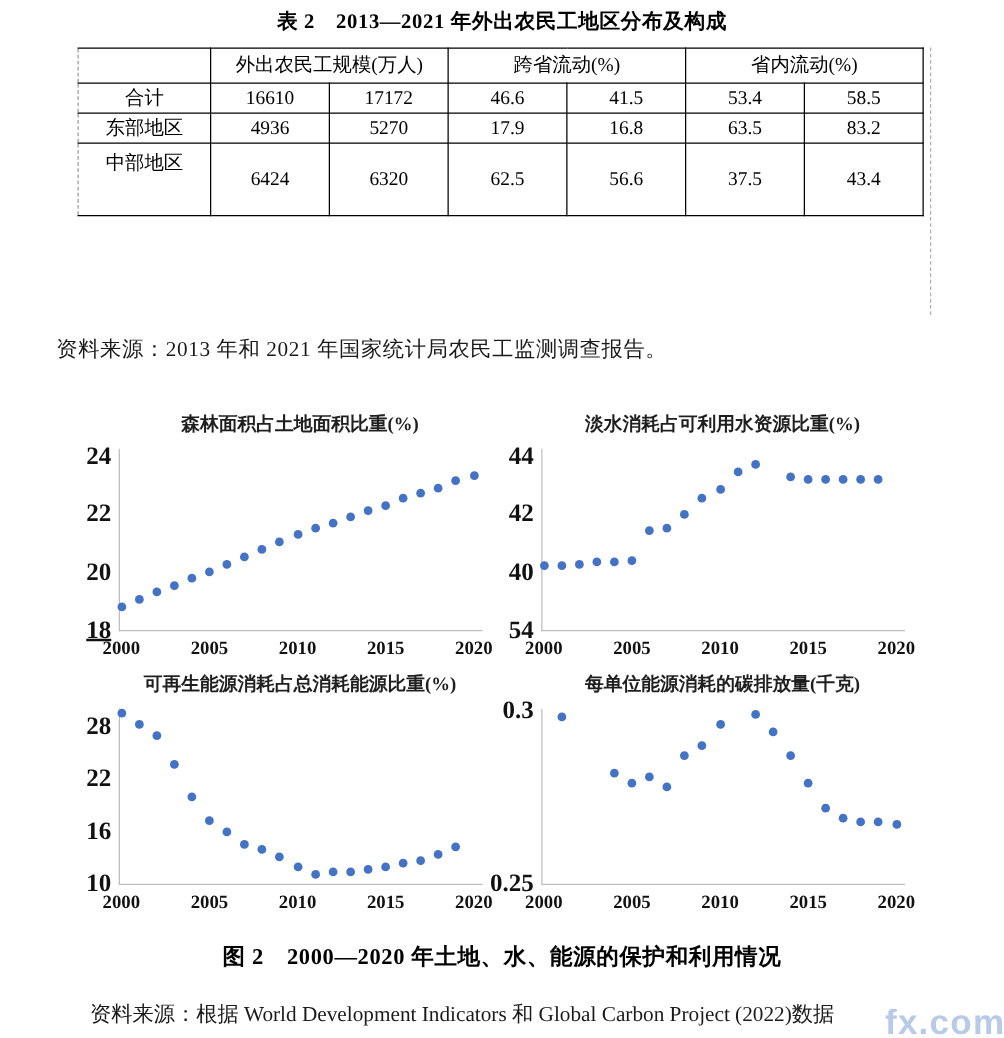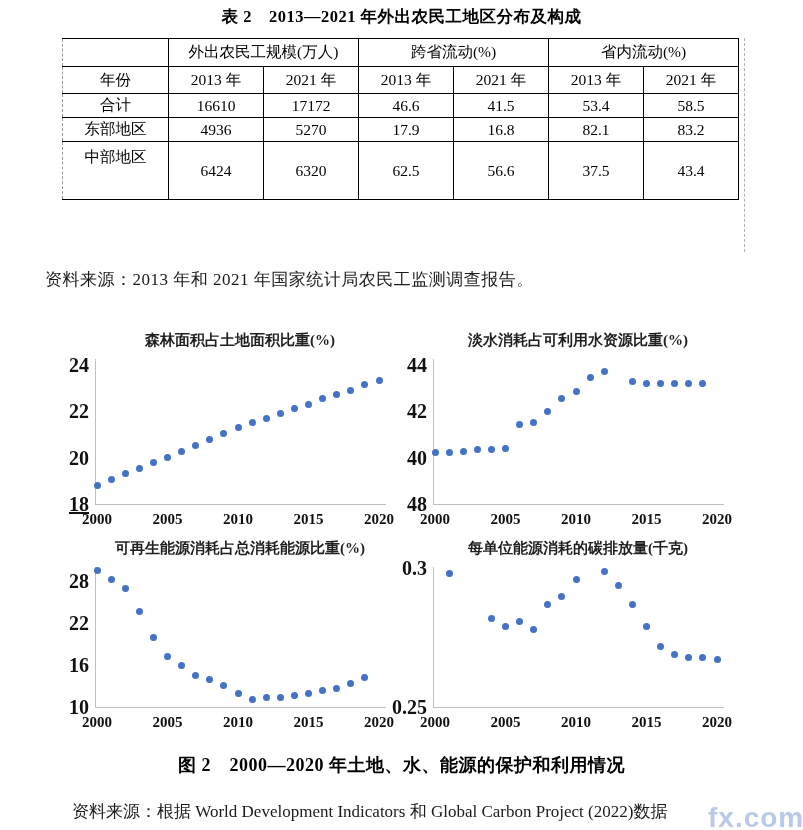--- a/index.html
+++ b/index.html
@@ -91,45 +91,36 @@
         <col style="width:95px">
         <col style="width:95px">
     </colgroup>
     <tbody>
         <tr style="height:28px">
       <th></th>
       <th colspan="2">外出农民工规模(万人)</th>
       <th colspan="2">跨省流动(%)</th>
       <th colspan="2">省内流动(%)</th>
     </tr>
-    <tr style="height:27px">
-      <th>年份</th>
-      <th>2013 年</th>
-      <th>2021 年</th>
-      <th>2013 年</th>
-      <th>2021 年</th>
-      <th>2013 年</th>
-      <th>2021 年</th>
-    </tr>
     <tr style="height:24px">
       <td>合计</td>
       <td>16610</td>
       <td>17172</td>
       <td>46.6</td>
       <td>41.5</td>
       <td>53.4</td>
       <td>58.5</td>
     </tr>
     <tr style="height:24px">
       <td>东部地区</td>
       <td>4936</td>
       <td>5270</td>
       <td>17.9</td>
       <td>16.8</td>
-      <td>82.1</td>
+      <td>63.5</td>
       <td>83.2</td>
     </tr>
     <tr style="height:58px">
       <td class="va-top">中部地区</td>
       <td>6424</td>
       <td>6320</td>
       <td>62.5</td>
       <td>56.6</td>
       <td>37.5</td>
       <td>43.4</td>
@@ -172,21 +163,21 @@
         <div class="dot" style="left: 237.2px; top: 31.996px; background: rgb(68, 114, 196);"></div>
         <div class="dot" style="left: 251.3px; top: 27.82px; background: rgb(68, 114, 196);"></div>
         <div class="dot" style="left: 265.4px; top: 22.484px; background: rgb(68, 114, 196);"></div>
         <div class="dot" style="left: 279.5px; top: 17.612px; background: rgb(68, 114, 196);"></div>
       </div>
   </div>
 
   <div class="chart row1" style="left:388px;top:330px">
     <div class="chart-title">淡水消耗占可利用水资源比重(%)</div>
     <div class="plot">
-        <div class="ytick" style="top: 137px;">48</div>
+        <div class="ytick" style="top: 137px;">54</div>
         <div class="ytick" style="top: 90.6px;">40</div>
         <div class="ytick" style="top: 44.2px; text-align: right;">42</div>
         <div class="ytick" style="top: -2.2px;">44</div>
         <div class="xtick" style="left: -22px;">2000</div>
         <div class="xtick" style="left: 48.5px;">2005</div>
         <div class="xtick" style="left: 119px;">2010</div>
         <div class="xtick" style="left: 189.5px;">2015</div>
         <div class="xtick" style="left: 260px;">2020</div>
         <div class="dot" style="left: -2.5px; top: 90.46px; background: rgb(68, 114, 196);"></div>
         <div class="dot" style="left: 11.6px; top: 89.996px; background: rgb(68, 114, 196);"></div>

